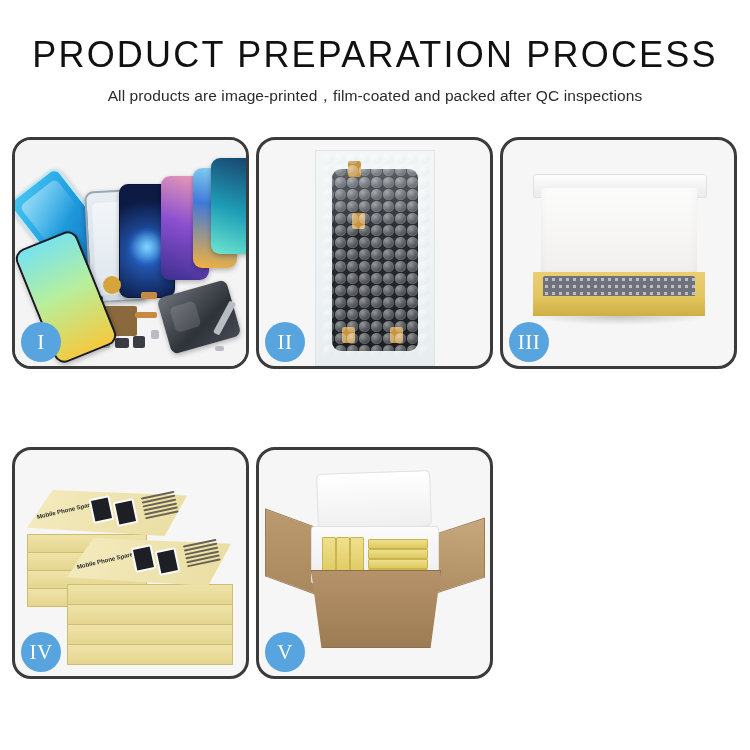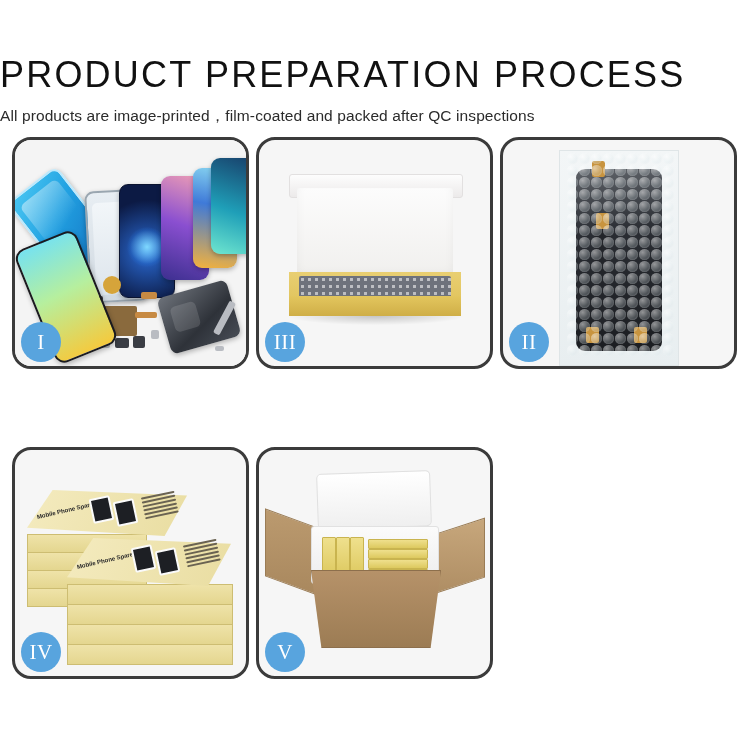--- a/index.html
+++ b/index.html
@@ -11,21 +11,22 @@
     width: 750px;
     height: 750px;
     font-family: "Liberation Sans", sans-serif;
     overflow: hidden;
     position: relative;
   }
 
   
   .header {
     width: 100%;
-    padding-top: 56px;
+    padding-top: 36px;
+    text-align: center;
   }
   .page-title {
     font-family: "Liberation Sans", sans-serif;
     font-size: 36px;
     font-weight: 500;
     letter-spacing: 2.2px;
     color: #111111;
     line-height: 1.05;
     white-space: nowrap;
   }
@@ -361,32 +362,20 @@
       <div class="part" style="left:70px;  top:172px; width:12px; height:24px;"></div>
       <div class="part" style="left:74px;  top:194px; width:10px; height:10px;"></div>
       <div class="part silver" style="left:86px;  top:196px; width:9px;  height:12px;"></div>
       <div class="part" style="left:100px; top:198px; width:14px; height:10px;"></div>
       <div class="part" style="left:118px; top:196px; width:12px; height:12px;"></div>
       <div class="part silver" style="left:136px; top:190px; width:8px;  height:9px;"></div>
       <div class="part silver" style="left:206px; top:160px; width:7px;  height:36px; transform:rotate(28deg);"></div>
       <div class="part silver" style="left:200px; top:206px; width:9px;  height:5px;"></div>
 
       <div class="badge">I</div>
-    </div>
-  </div>
-
-  <div class="panel">
-    <div class="panel-stage">
-      <div class="p3-lid"></div>
-      <div class="p3-foam"></div>
-      <div class="p3-boxbody"></div>
-      <div class="p3-bubblestrip"></div>
-      <div class="p3-boxfront"></div>
-      <div class="p3-shadow"></div>
-      <div class="badge">III</div>
     </div>
   </div>
 
   <div class="panel">
     <div class="panel-stage">
       <div class="p2-bag">
         <div class="p2-screen"></div>
         <div class="p2-flex"></div>
         <div class="p2-conn" style="left:32px; top:10px;"></div>
         <div class="p2-conn" style="left:36px; top:62px;"></div>
@@ -547,20 +536,32 @@
             <span class="bub" style="left: 91px; top: 194px;"></span>
             <span class="bub" style="left: 103px; top: 194px;"></span>
           </div>
       </div>
       <div class="badge">II</div>
     </div>
   </div>
 
   <div class="panel">
     <div class="panel-stage">
+      <div class="p3-lid"></div>
+      <div class="p3-foam"></div>
+      <div class="p3-boxbody"></div>
+      <div class="p3-bubblestrip"></div>
+      <div class="p3-boxfront"></div>
+      <div class="p3-shadow"></div>
+      <div class="badge">III</div>
+    </div>
+  </div>
+
+  <div class="panel">
+    <div class="panel-stage">
       <div class="p4-wrap">
 
         <div class="kbox" style="left:4px;  top:62px;  width:118px; height:17px;"></div>
         <div class="kbox" style="left:4px;  top:80px;  width:118px; height:17px;"></div>
         <div class="kbox" style="left:4px;  top:98px;  width:118px; height:17px;"></div>
         <div class="kbox" style="left:4px;  top:116px; width:118px; height:17px;"></div>
 
         <div class="kbox" style="left:44px; top:112px; width:164px; height:19px;"></div>
         <div class="kbox" style="left:44px; top:132px; width:164px; height:19px;"></div>
         <div class="kbox" style="left:44px; top:152px; width:164px; height:19px;"></div>

